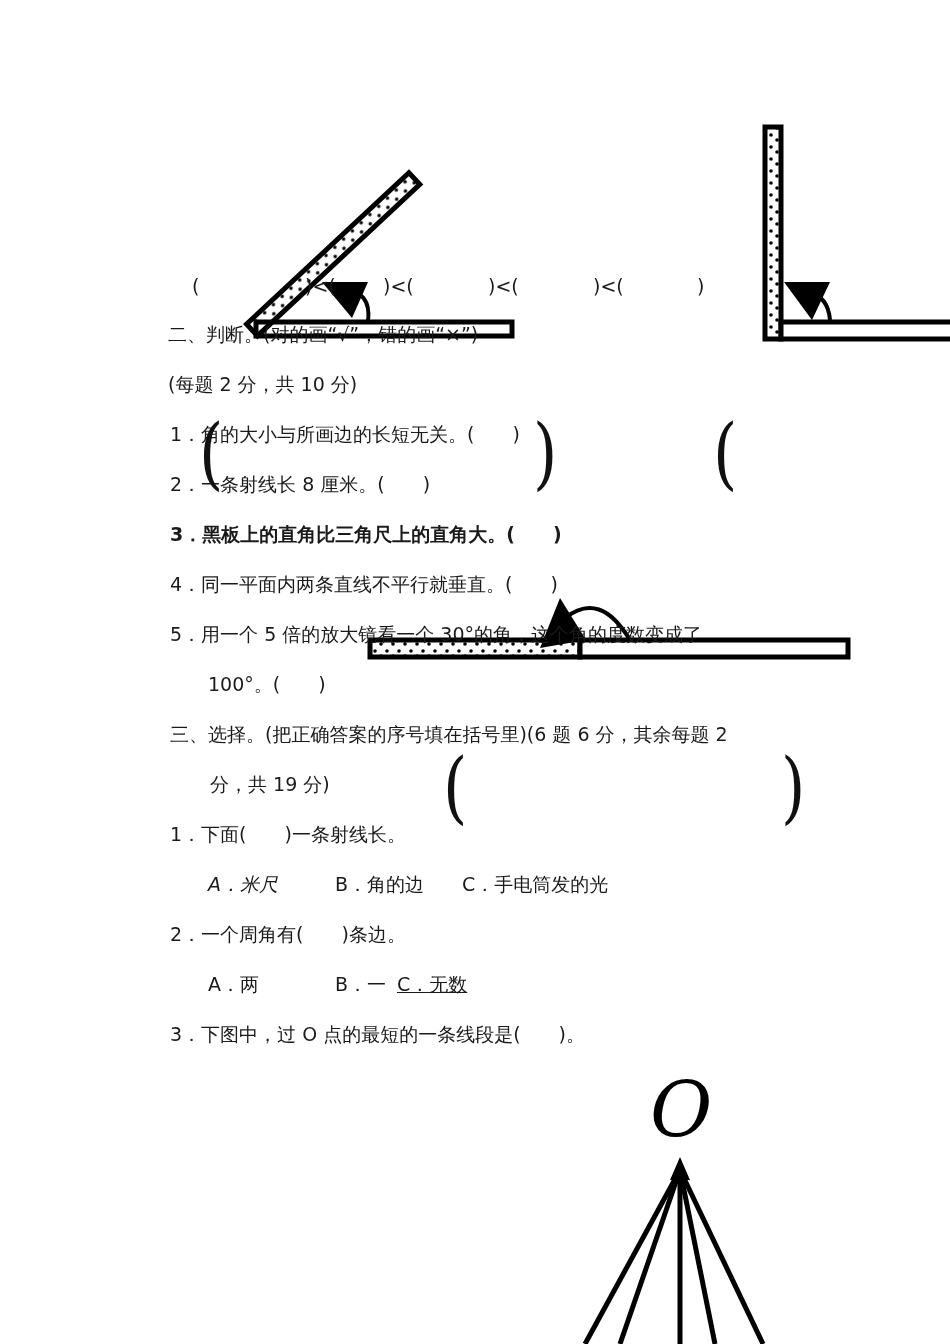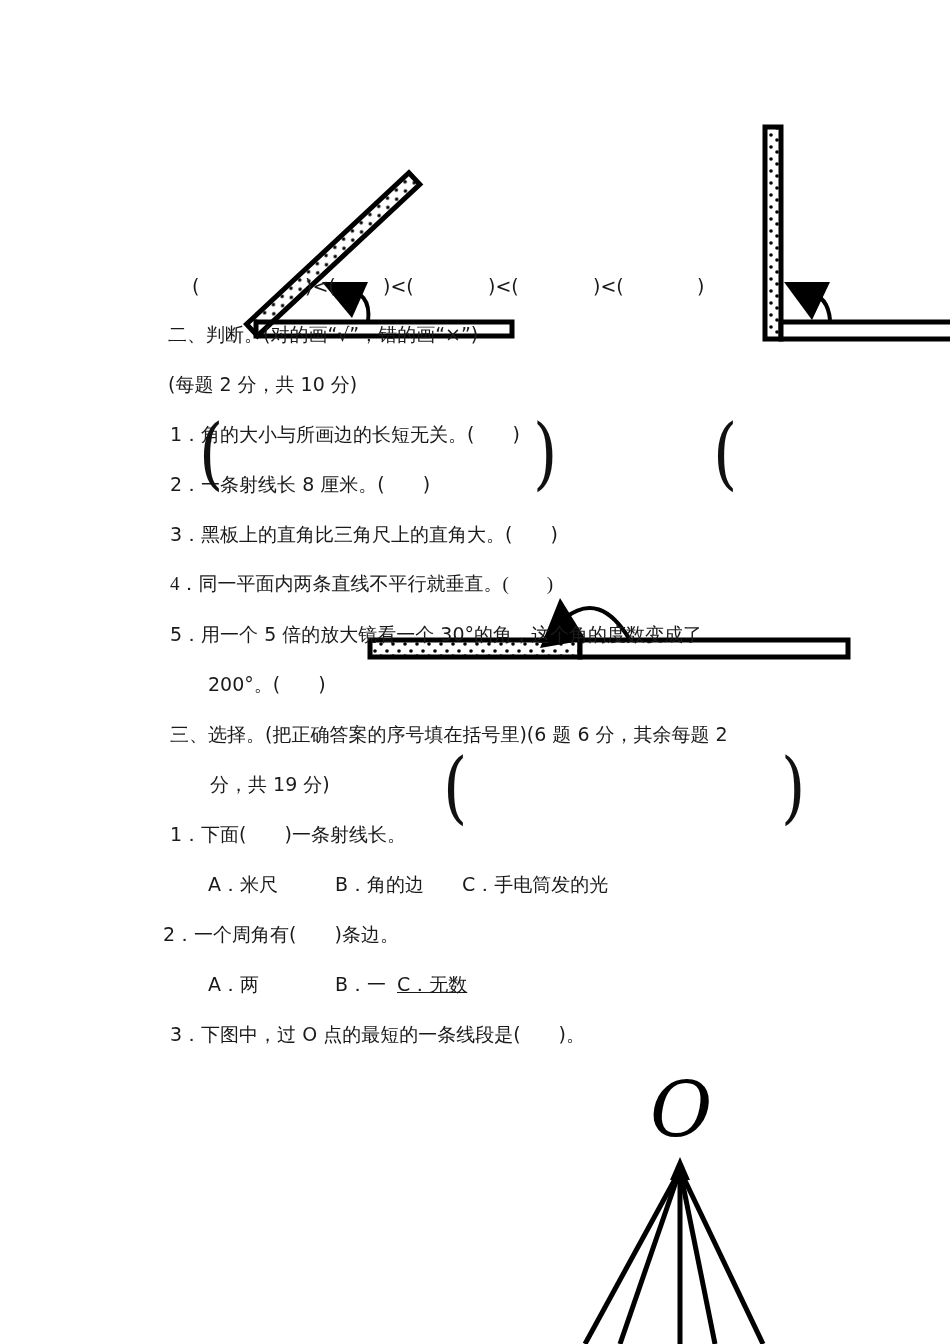--- a/index.html
+++ b/index.html
@@ -60,44 +60,44 @@
 
 <div class="line" style="top:322px;left:168px;">二、判断。(对的画“√”，错的画“×”)</div>
 <div class="line" style="top:372px;left:168px;">(每题 2 分，共 10 分)</div>
 
 <div class="line" style="top:422px;left:170px;">
   <span>1．</span><span>角的大小与所画边的长短无关。(　　)</span>
 </div>
 <div class="line" style="top:472px;left:170px;">
   <span>2．</span><span>一条射线长 8 厘米。(　　)</span>
 </div>
-<div class="line" style="top:522px;left:170px;">
+<div class="line" style="top:522px;left:170px;font-weight:bold;">
   <span>3．</span><span>黑板上的直角比三角尺上的直角大。(　　)</span>
 </div>
-<div class="line" style="top:572px;left:170px;font-family:Liberation Serif, serif;">
+<div class="line" style="top:572px;left:170px;">
   <span>4．</span><span>同一平面内两条直线不平行就垂直。(　　)</span>
 </div>
 <div class="line" style="top:622px;left:170px;">
   <span>5．</span><span>用一个 5 倍的放大镜看一个 30°的角，这个角的度数变成了</span>
 </div>
-<div class="line" style="top:672px;left:208px;">200°。(　　)</div>
+<div class="line" style="top:672px;left:208px;">100°。(　　)</div>
 
 <div class="line" style="top:722px;left:170px;">三、选择。(把正确答案的序号填在括号里)(6 题 6 分，其余每题 2</div>
 <div class="line" style="top:772px;left:210px;">分，共 19 分)</div>
 
 <div class="line" style="top:822px;left:170px;">
   <span>1．</span><span>下面(　　)一条射线长。</span>
 </div>
 <div class="line" style="top:872px;left:0;width:950px;">
-  <span class="t" style="left:208px;">A．米尺</span>
+  <span class="t" style="left:208px;font-style:italic;">A．米尺</span>
   <span class="t" style="left:335px;">B．角的边</span>
   <span class="t" style="left:462px;">C．手电筒发的光</span>
 </div>
 
-<div class="line" style="top:922px;left:163px;text-align:center;">
+<div class="line" style="top:922px;left:170px;text-align:center;">
   <span>2．</span><span>一个周角有(　　)条边。</span>
 </div>
 <div class="line" style="top:972px;left:0;width:950px;">
   <span class="t" style="left:208px;">A．两</span>
   <span class="t" style="left:335px;">B．一</span>
   <span class="t" style="left:397px;text-decoration:underline;">C．无数</span>
 </div>
 
 <div class="line" style="top:1022px;left:170px;">
   <span>3．</span><span>下图中，过 O 点的最短的一条线段是(　　)。</span>

